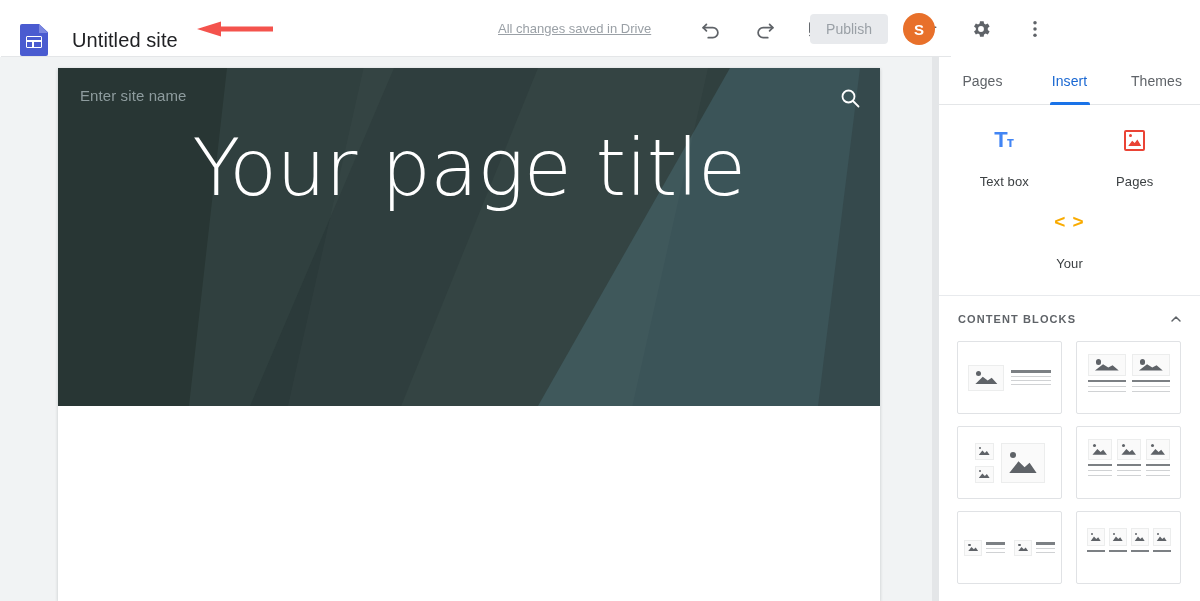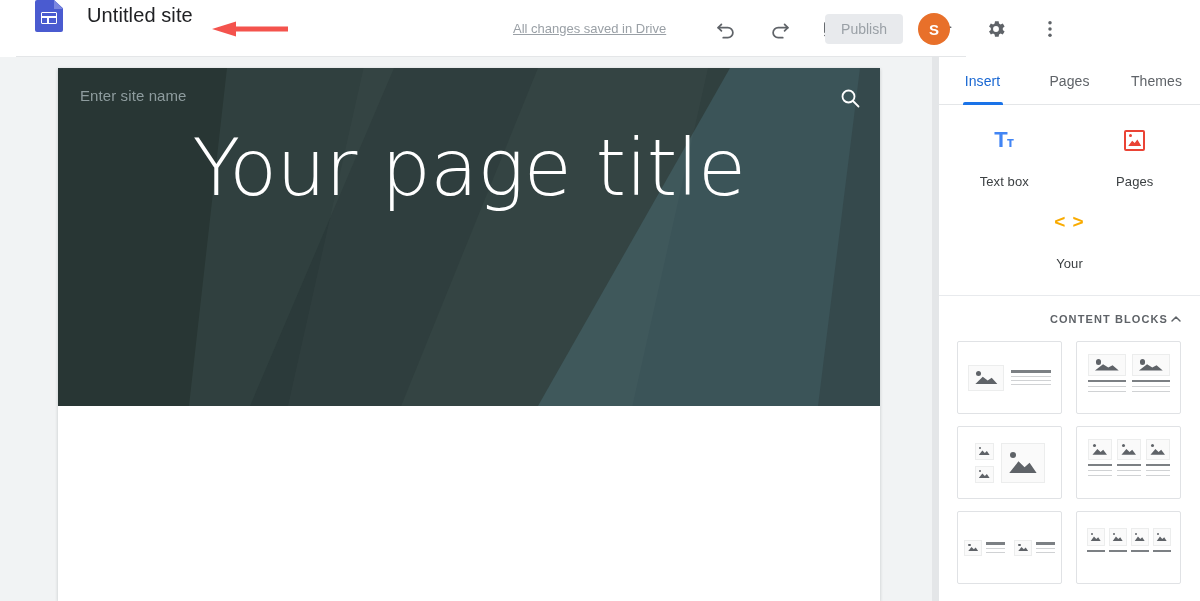--- a/index.html
+++ b/index.html
@@ -7,25 +7,25 @@
     margin: 0; padding: 0;
     width: 1200px; height: 601px;
     overflow: hidden;
     background: #ffffff;
     font-family: "Liberation Sans", sans-serif;
     -webkit-font-smoothing: antialiased;
   }
 
   
   #topbar {
-    position: absolute; top: 0; left: 16px;
+    position: absolute; top: 0; left: 1px;
     width: 950px; height: 57px;
     background: #ffffff;
     border-bottom: 1px solid #e4e6e8;
-    display: flex; align-items: flex-start;
+    display: flex; align-items: flex-end;
   }
   #app-logo {
     width: 28px; height: 32px;
     margin-left: 19px; margin-right: 18px;
     position: relative; flex: none;
   }
   #app-logo .page {
     position: absolute; inset: 0;
     background: #4a5bd0;
     clip-path: polygon(0 0, 68% 0, 100% 26%, 100% 100%, 0 100%);
@@ -297,21 +297,21 @@
   }
   
   .embed-icon {
     color: #f9ab00;
     font-size: 19px;
     font-weight: bold;
     letter-spacing: 1px;
     font-family: "Liberation Sans", sans-serif;
   }
 
-  #content-blocks-section { padding-top: 4px; text-align: right; }
+  #content-blocks-section { padding-top: 4px; }
   #content-blocks-header {
     height: 38px;
     display: flex; align-items: center;
     padding: 0 16px 0 19px;
     cursor: pointer;
   }
   #content-blocks-title {
     flex: 1;
     font-size: 11px;
     font-weight: bold;
@@ -468,22 +468,22 @@
         <div id="page-title-text">Your page title</div>
       </div>
 
       <div id="page-content-area"></div>
     </div>
   </div>
 
   <div id="insert-panel">
 
     <div id="panel-tabs">
+      <div class="panel-tab">Pages</div>
       <div class="panel-tab active">Insert</div>
-      <div class="panel-tab">Pages</div>
       <div class="panel-tab">Themes</div>
     </div>
 
     <div id="insert-items">
       <div class="insert-row">
 
         <div class="insert-item">
           <span class="ico">
             <span class="tt-icon">
                 <span class="big">T</span>

